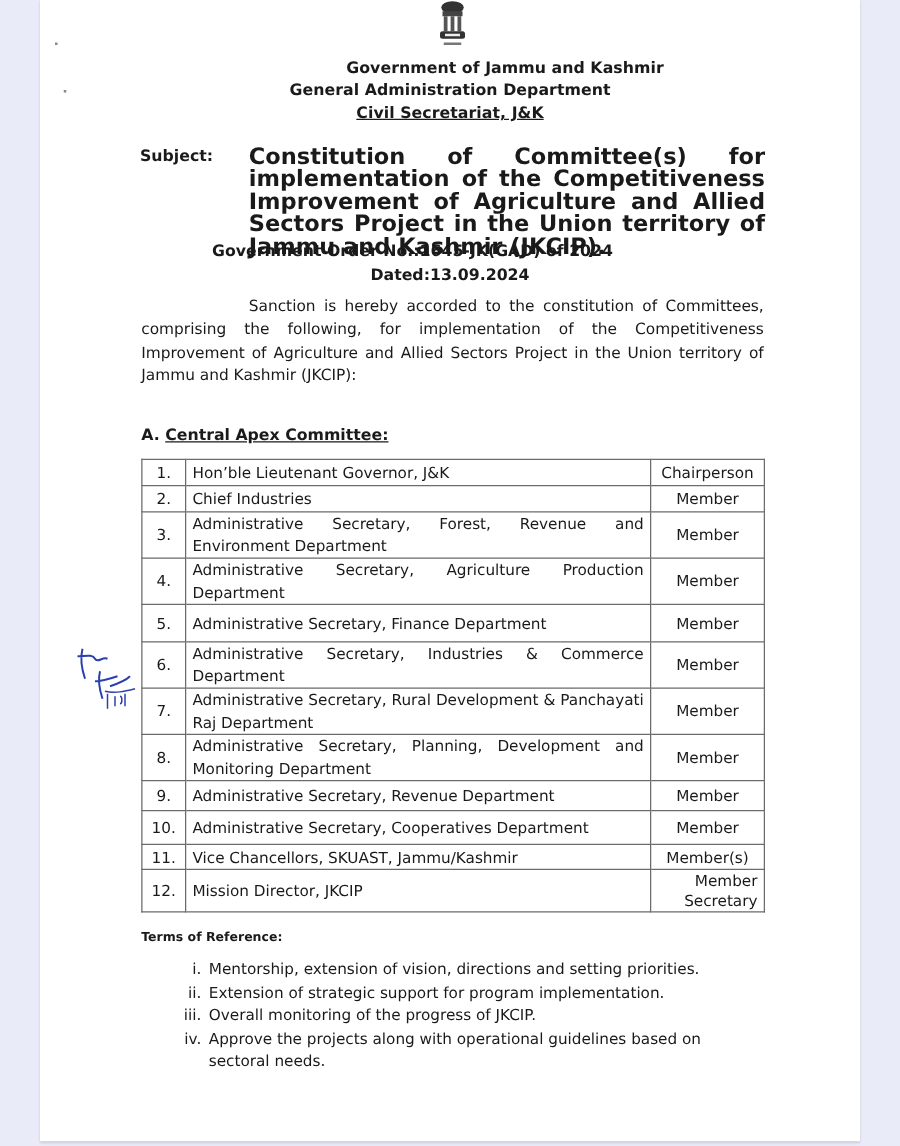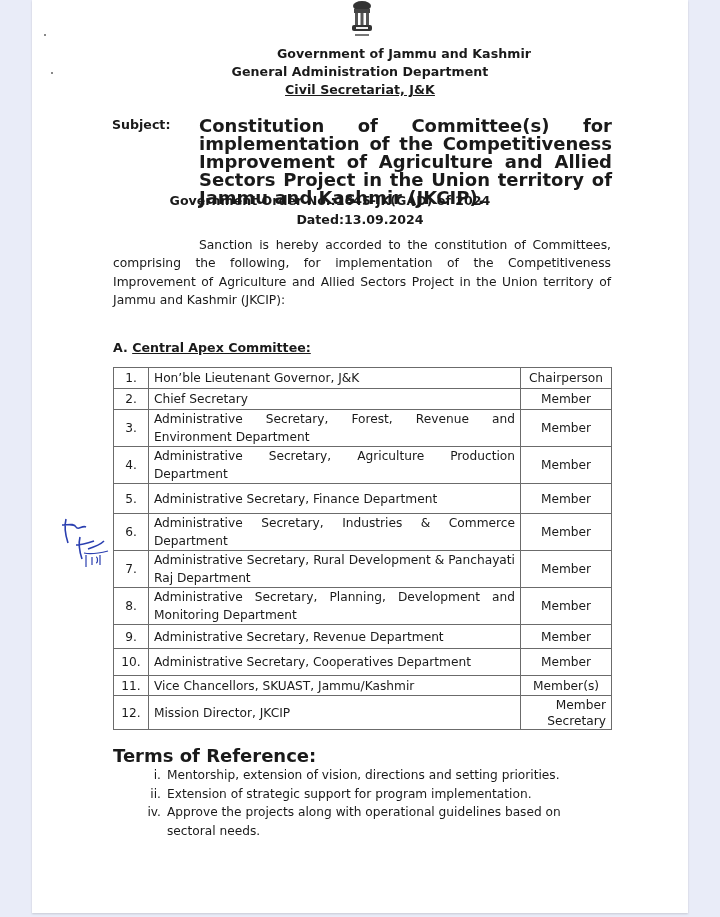--- a/index.html
+++ b/index.html
@@ -31,21 +31,21 @@
   .section-a { position: absolute; left: 113px; top: 340px; font-weight: bold; font-size: 12.6px; }
   .section-a u { }
   table.apex {
     position: absolute; left: 113px; top: 367px; width: 499px;
     border-collapse: collapse; font-size: 12.2px;
   }
   table.apex td { border: 1px solid #6b6b6b; padding: 0 5px; vertical-align: middle; line-height: 18px; }
   td.sn { width: 24px; text-align: center; }
   td.desc { width: 362px; text-align: justify; text-align-last: left; }
   td.role { text-align: center; width: 80px; }
-  .tor-title { position: absolute; left: 113px; top: 745px; font-weight: bold; font-size: 18px; }
+  .tor-title { position: absolute; left: 113px; top: 745px; font-weight: bold; font-size: 10px; }
   .tor-list { position: absolute; left: 130px; top: 766px; width: 483px; font-size: 12.2px; line-height: 18.5px; }
   .tor-item { display: flex; }
   .tor-num { width: 31px; text-align: right; padding-right: 6px; flex: none; }
   .tor-text { flex: 1; }
   .sig { position: absolute; left: 58px; top: 515px; width: 56px; height: 60px; }
   .speck { position: absolute; width: 2px; height: 2px; background: #888; }
 </style>
 </head>
 <body>
 
@@ -84,21 +84,21 @@
 
 <table class="apex">
   <tbody id="apex-body">
       <tr style="height: 21px;">
         <td class="sn">1.</td>
         <td class="desc">Hon’ble Lieutenant Governor, J&amp;K</td>
         <td class="role">Chairperson</td>
       </tr>
       <tr style="height: 21px;">
         <td class="sn">2.</td>
-        <td class="desc">Chief Secretary</td>
+        <td class="desc">Chief Industries</td>
         <td class="role">Member</td>
       </tr>
       <tr style="height: 36px;">
         <td class="sn">3.</td>
         <td class="desc">Administrative Secretary, Forest, Revenue and Environment Department</td>
         <td class="role">Member</td>
       </tr>
       <tr style="height: 36px;">
         <td class="sn">4.</td>
         <td class="desc">Administrative Secretary, Agriculture Production Department</td>
@@ -158,16 +158,20 @@
 <div class="tor-list" id="tor-list">
     <div class="tor-item">
       <span class="tor-num">i.</span>
       <span class="tor-text">Mentorship, extension of vision, directions and setting priorities.</span>
     </div>
     <div class="tor-item">
       <span class="tor-num">ii.</span>
       <span class="tor-text">Extension of strategic support for program implementation.</span>
     </div>
     <div class="tor-item">
+      <span class="tor-num">iii.</span>
+      <span class="tor-text">Overall monitoring of the progress of JKCIP.</span>
+    </div>
+    <div class="tor-item">
       <span class="tor-num">iv.</span>
       <span class="tor-text">Approve the projects along with operational guidelines based on sectoral needs.</span>
     </div>
   </div>
 
 </body></html>

